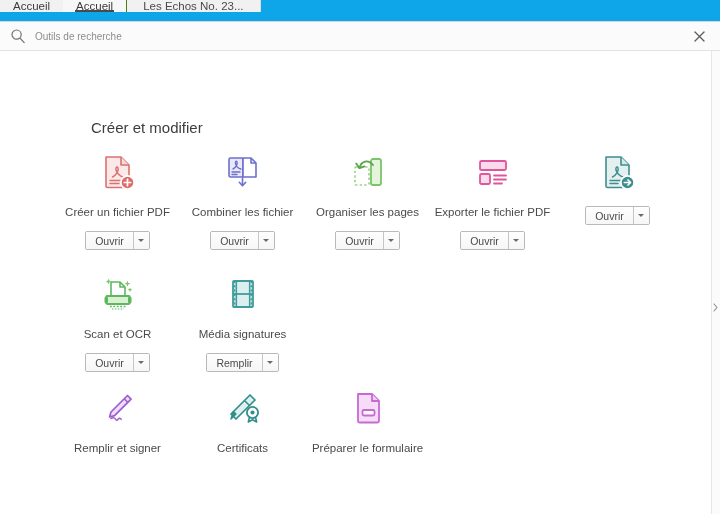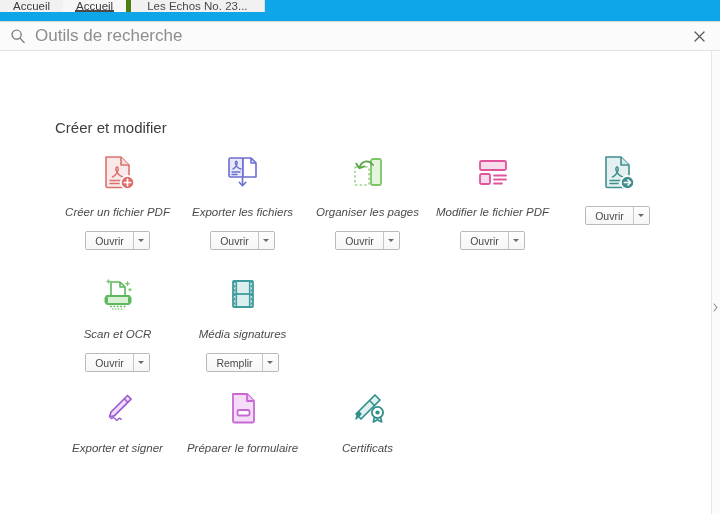--- a/index.html
+++ b/index.html
@@ -45,21 +45,21 @@
     content: "";
     position: absolute;
     left: 12px;
     right: 12px;
     bottom: 0;
     height: 2px;
     background: #4a4a4a;
   }
   .tab.doc {
     background: #f1f1f1;
-    border-left: 5px solid #4d7c0f;
+    border-left: 1px solid #4d7c0f;
     border-right: 1px solid #dcdcdc;
     padding: 0 16px;
     color: #4a4a4a;
     min-width: 84px;
   }
   .tabbar-rest {
     flex: 1;
     background: #f1f1f1;
     border-right: 1px solid #dcdcdc;
     max-width: 42px;
@@ -84,21 +84,21 @@
     height: 16px;
     margin-left: 2px;
     margin-right: 9px;
     flex: 0 0 auto;
   }
   .search-input {
     border: none;
     outline: none;
     background: transparent;
     font-family: "Liberation Sans", sans-serif;
-    font-size: 17px;
+    font-size: 10px;
     color: #555;
     flex: 1;
     padding: 0;
     height: 18px;
   }
   .search-input::placeholder {
     color: #8d8d8d;
   }
   .close-btn {
     width: 22px;
@@ -117,21 +117,21 @@
     overflow: hidden;
     background: #ffffff;
   }
   .section-title {
     font-size: 15px;
     color: #3d3d3d;
     margin: 0;
     font-weight: normal;
     padding-left: 55px;
   }
-  .sect-1 { padding-top: 68px; }
+  .sect-1 { padding-top: 68px; margin-left: 36px; }
   .sect-2 { padding-top: 37px; }
 
   .tool-row {
     display: flex;
     padding-left: 55px;
     margin-top: 14px;
   }
   .tool {
     width: 125px;
     margin-right: 0;
@@ -147,21 +147,20 @@
     align-items: center;
     justify-content: center;
     cursor: pointer;
   }
   .tool-label {
     font-size: 11.5px;
     color: #4a4a4a;
     margin-top: 11px;
     line-height: 14px;
     white-space: nowrap;
-    font-style: italic;
   }
   .split-btn {
     display: flex;
     margin-top: 12px;
     height: 17px;
     border: 1px solid #b9b9b9;
     border-radius: 2px;
     background: #fdfdfd;
     overflow: hidden;
     cursor: pointer;
@@ -279,21 +278,21 @@
           <rect x="7" y="7" width="14" height="19" rx="1.5" fill="#e8e8f9" stroke="#6b6fd0" stroke-width="1.6"></rect>
           <path d="M21 7 h8 l5 5 v14 h-13 z" fill="#ffffff" stroke="#6b6fd0" stroke-width="1.6" stroke-linejoin="round"></path>
           <path d="M29 7 v5 h5" fill="none" stroke="#6b6fd0" stroke-width="1.6" stroke-linejoin="round"></path>
           <path d="M11 18 c3-1.5 4.8-5 4-7 c-0.7-1.7-2-0.5-1.5 1.6 c0.6 2.8 3.3 5 5.4 5.4" fill="none" stroke="#6b6fd0" stroke-width="1.4" stroke-linecap="round"></path>
           <line x1="10" y1="21" x2="18" y2="21" stroke="#6b6fd0" stroke-width="1.4" stroke-linecap="round"></line>
           <line x1="10" y1="23.5" x2="15" y2="23.5" stroke="#6b6fd0" stroke-width="1.4" stroke-linecap="round"></line>
           <line x1="20.5" y1="27" x2="20.5" y2="34" stroke="#6b6fd0" stroke-width="1.6" stroke-linecap="round"></line>
           <path d="M17.3 31.3 l3.2 3.4 l3.2 -3.4" fill="none" stroke="#6b6fd0" stroke-width="1.6" stroke-linecap="round" stroke-linejoin="round"></path>
         </svg>
       </span>
-      <span class="tool-label">Exporter les fichiers</span>
+      <span class="tool-label">Combiner les fichier</span>
       <span class="split-btn">
         <span class="split-main">Ouvrir</span>
         <span class="split-arrow">
             <i class="caret"></i>
           </span>
       </span>
     </div>
 
     <div class="tool">
       <span class="tool-icon">
@@ -316,21 +315,21 @@
     <div class="tool">
       <span class="tool-icon">
         <svg width="42" height="42" viewBox="0 0 42 42">
           <rect x="8" y="10" width="26" height="9" rx="1.5" fill="#f9dcec" stroke="#e0559c" stroke-width="1.8"></rect>
           <rect x="8" y="23" width="10" height="10" rx="1.5" fill="#f9dcec" stroke="#e0559c" stroke-width="1.8"></rect>
           <line x1="22" y1="24.5" x2="34" y2="24.5" stroke="#e0559c" stroke-width="1.8" stroke-linecap="round"></line>
           <line x1="22" y1="28.5" x2="34" y2="28.5" stroke="#e0559c" stroke-width="1.8" stroke-linecap="round"></line>
           <line x1="22" y1="32.5" x2="30" y2="32.5" stroke="#e0559c" stroke-width="1.8" stroke-linecap="round"></line>
         </svg>
       </span>
-      <span class="tool-label">Modifier le fichier PDF</span>
+      <span class="tool-label">Exporter le fichier PDF</span>
       <span class="split-btn">
         <span class="split-main">Ouvrir</span>
         <span class="split-arrow">
             <i class="caret"></i>
           </span>
       </span>
     </div>
 
     <div class="tool">
       <span class="tool-icon">
@@ -407,50 +406,50 @@
   <div class="tool-row">
 
     <div class="tool">
       <span class="tool-icon">
         <svg width="42" height="42" viewBox="0 0 42 42">
           <path d="M30.5 8.5 l3.6 3.6 l-16.5 16.5 l-5 1.4 l1.4 -5 z" fill="#efdcf8" stroke="#9b5fd0" stroke-width="1.7" stroke-linejoin="round"></path>
           <line x1="27.2" y1="11.8" x2="30.8" y2="15.4" stroke="#9b5fd0" stroke-width="1.5"></line>
           <path d="M14 31.5 c2.5-1.5 4-0.5 4.6 0.8 c0.6 1.3 1.9 1 2.6 -0.2 c0.7-1.2 2.2-1.2 3 0.2" fill="none" stroke="#9b5fd0" stroke-width="1.5" stroke-linecap="round"></path>
         </svg>
       </span>
-      <span class="tool-label">Exporter et signer</span>
-
-    </div>
-
-    <div class="tool">
-      <span class="tool-icon">
-        <svg width="42" height="42" viewBox="0 0 42 42">
-          <path d="M11 7 h14 l7 7 v20 a1.5 1.5 0 0 1 -1.5 1.5 h-18 A1.5 1.5 0 0 1 11 34 z" fill="#f5dcf7" stroke="#c968d4" stroke-width="1.8" stroke-linejoin="round"></path>
-          <path d="M25 7 v7 h7" fill="#eecdf2" stroke="#c968d4" stroke-width="1.8" stroke-linejoin="round"></path>
-          <rect x="15.5" y="23" width="12" height="5.5" rx="1.5" fill="#ffffff" stroke="#c968d4" stroke-width="1.8"></rect>
-        </svg>
-      </span>
-      <span class="tool-label">Préparer le formulaire</span>
+      <span class="tool-label">Remplir et signer</span>
 
     </div>
 
     <div class="tool">
       <span class="tool-icon">
         <svg width="42" height="42" viewBox="0 0 42 42">
           <path d="M28 8 l5 5 l-19 19 l-5 -5 z" fill="#dff0ef" stroke="#2f8f8a" stroke-width="1.7" stroke-linejoin="round"></path>
           <path d="M9 32 l5 -5 l-2.5 -2.5 z" fill="#2f8f8a" stroke="#2f8f8a" stroke-width="1.4" stroke-linejoin="round"></path>
           <line x1="22.5" y1="13.5" x2="27.5" y2="18.5" stroke="#2f8f8a" stroke-width="1.5"></line>
           <circle cx="30.5" cy="25.5" r="5.6" fill="#ffffff" stroke="#2f8f8a" stroke-width="1.8"></circle>
           <circle cx="30.5" cy="25.5" r="2.1" fill="#2f8f8a"></circle>
           <path d="M27.6 30 l-1.3 5 l4.2 -2.2 l4.2 2.2 l-1.3 -5" fill="none" stroke="#2f8f8a" stroke-width="1.6" stroke-linejoin="round"></path>
         </svg>
       </span>
       <span class="tool-label">Certificats</span>
 
     </div>
+
+    <div class="tool">
+      <span class="tool-icon">
+        <svg width="42" height="42" viewBox="0 0 42 42">
+          <path d="M11 7 h14 l7 7 v20 a1.5 1.5 0 0 1 -1.5 1.5 h-18 A1.5 1.5 0 0 1 11 34 z" fill="#f5dcf7" stroke="#c968d4" stroke-width="1.8" stroke-linejoin="round"></path>
+          <path d="M25 7 v7 h7" fill="#eecdf2" stroke="#c968d4" stroke-width="1.8" stroke-linejoin="round"></path>
+          <rect x="15.5" y="23" width="12" height="5.5" rx="1.5" fill="#ffffff" stroke="#c968d4" stroke-width="1.8"></rect>
+        </svg>
+      </span>
+      <span class="tool-label">Préparer le formulaire</span>
+
+    </div>
   </div>
 
   <div class="right-handle"></div>
   <div class="right-handle-arrow">
     <svg width="5" height="9" viewBox="0 0 5 9">
       <path d="M1 1 L4 4.5 L1 8" fill="none" stroke="#8a8a8a" stroke-width="1.1" stroke-linecap="round" stroke-linejoin="round"></path>
     </svg>
   </div>
 </div>
 

